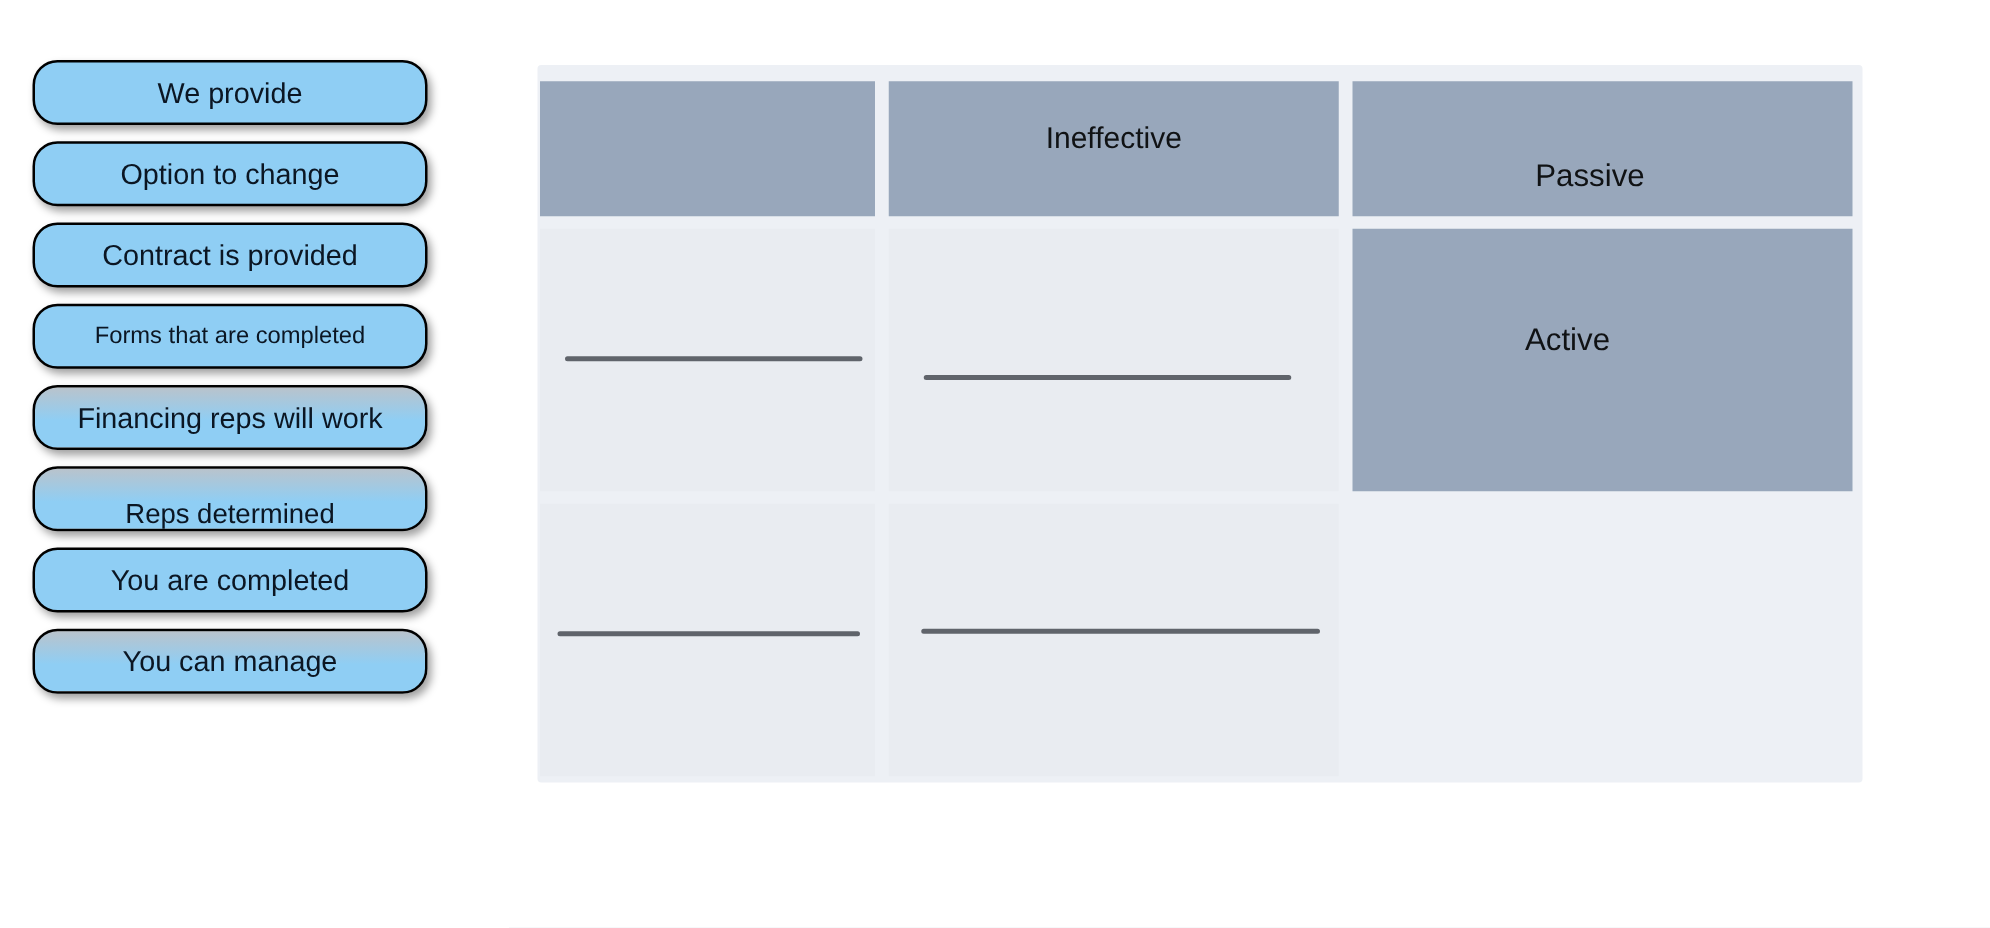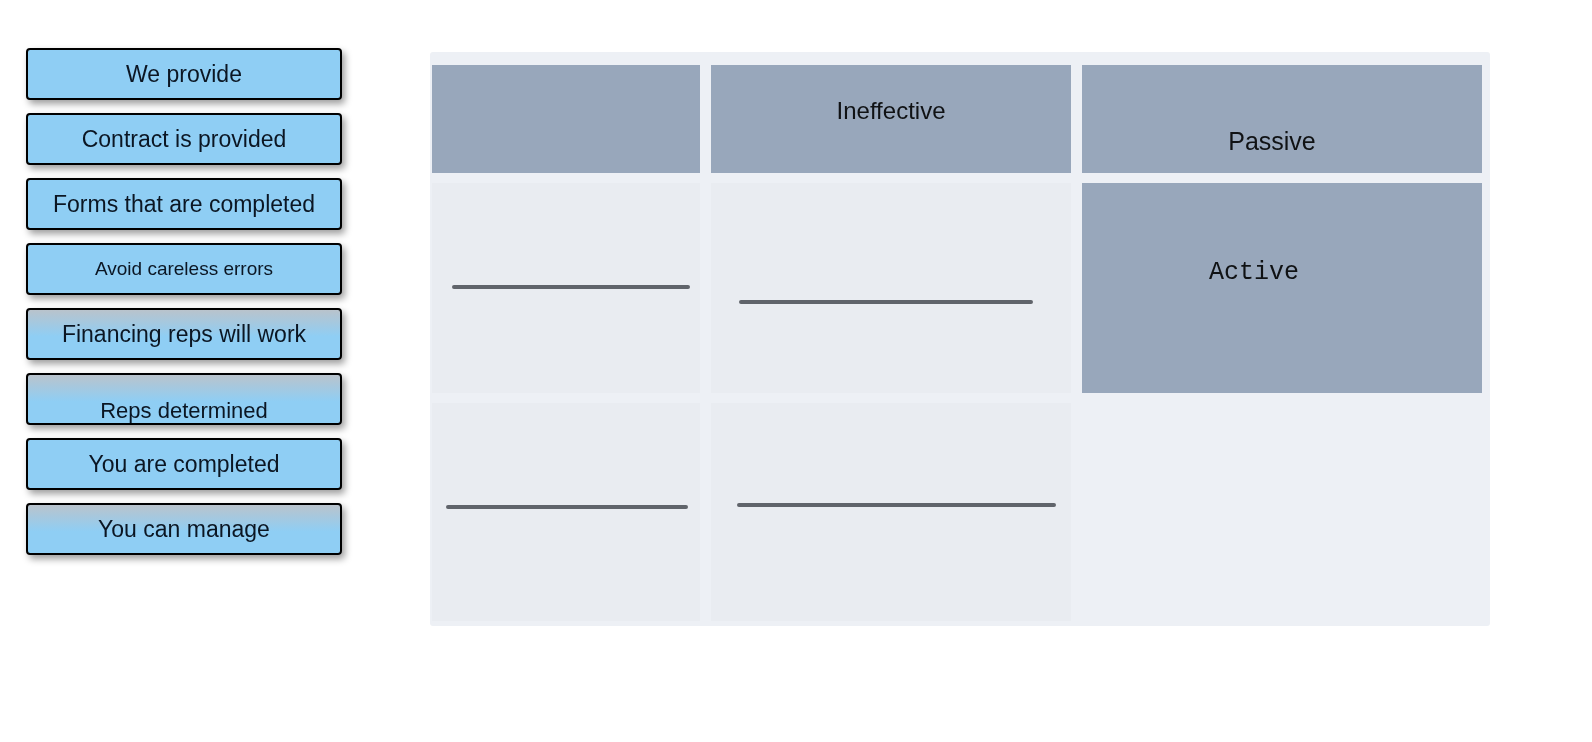--- a/index.html
+++ b/index.html
@@ -26,21 +26,21 @@
   .tile-column{
     position:absolute;
     left:26px;
     top:48px;
     width:316px;
   }
   .tile{
     height:52px;
     margin-bottom:13px;
     border:2.5px solid var(--tile-border);
-    border-radius:4px;
+    border-radius:20px;
     background:var(--tile-fill);
     display:flex;
     align-items:center;
     justify-content:center;
     box-shadow:3px 4px 7px rgba(0,0,0,0.38);
     cursor:grab;
   }
   .tile.gradient{
     background:linear-gradient(to bottom, var(--tile-grad-top) 0%, var(--tile-fill) 55%);
   }
@@ -74,21 +74,21 @@
     justify-content:center;
   }
   .cell.head{
     background:var(--head-fill);
     color:var(--table-text);
     font-size:24px;
   }
   .cell.head.col-head span{transform:translateY(-8px);}
   .row-head span{font-size:25px;text-align:center;}
   .row-head.passive span{transform:translate(-10px,22px);}
-  .row-head.active span{transform:translate(-28px,-16px);font-family:Liberation Mono, monospace;}
+  .row-head.active span{transform:translate(-28px,-16px);}
   .cell.body{
     background:var(--cell-fill);
     display:flex;
   }
   .dropzone{
     flex:1;
     background:var(--zone-fill);
     border:2px solid var(--zone-border);
     border-radius:10px;
   }
@@ -100,32 +100,32 @@
 </head>
 <body>
 
 <div class="stage">
 
   <div class="tile-column" id="tile-column">
     <div class="tile">
       <span class="tile-label">We provide</span>
     </div>
 
+    <div class="tile">
+      <span class="tile-label">Option to change</span>
+    </div>
 
     <div class="tile">
       <span class="tile-label">Contract is provided</span>
     </div>
 
     <div class="tile">
       <span class="tile-label">Forms that are completed</span>
     </div>
 
-    <div class="tile">
-      <span class="tile-label">Avoid careless errors</span>
-    </div>
 
     <div class="tile gradient">
       <span class="tile-label">Financing reps will work</span>
     </div>
 
     <div class="tile gradient">
       <span class="tile-label">Reps determined</span>
     </div>
 
     <div class="tile">

